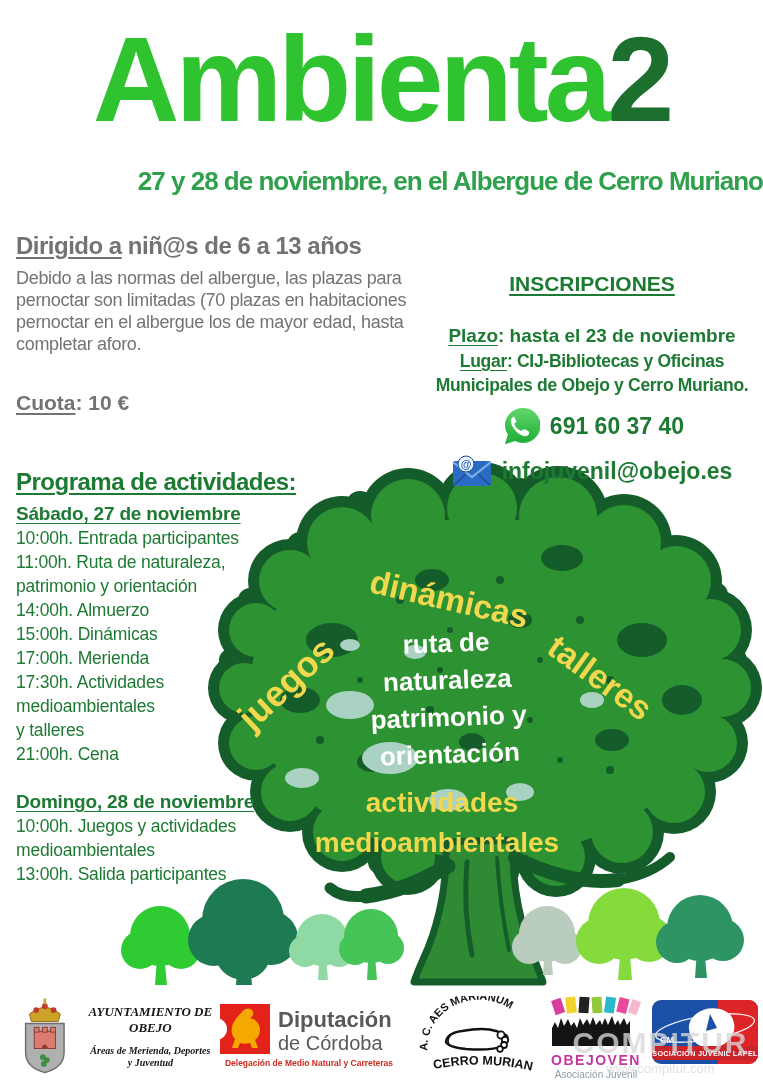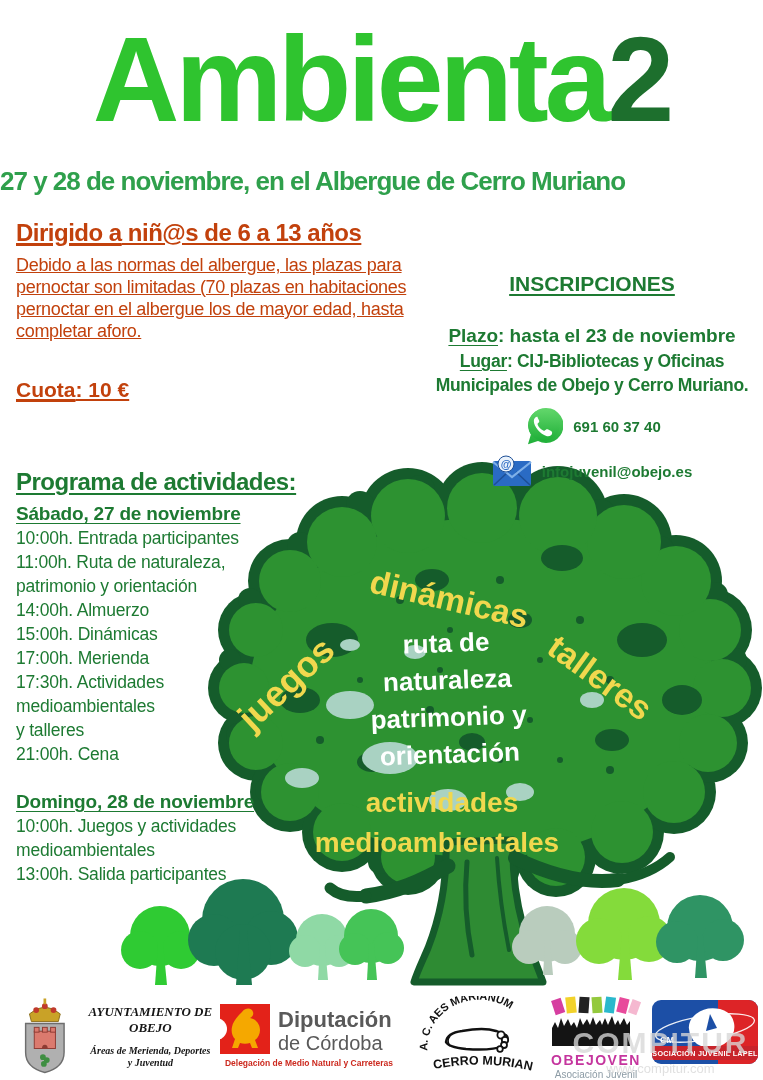--- a/index.html
+++ b/index.html
@@ -4,39 +4,39 @@
 <style>
   html,body { margin:0; padding:0; background:#ffffff; }
   .poster { position:relative; width:763px; height:1080px; background:#fff; overflow:hidden;
             font-family:"Liberation Sans", sans-serif; }
 
   
   .title { position:absolute; top:0; left:0; width:100%; text-align:center;
            font-weight:bold; font-size:120px; line-height:158px; letter-spacing:-4px;
            color:#2fc42f; z-index:2; }
   .title .suffix { color:#1d6f2d; }
-  .subtitle { position:absolute; top:166px; left:0; width:100%; text-align:left;
+  .subtitle { position:absolute; top:166px; left:0; width:100%; text-align:right;
               font-size:26px; font-weight:bold; letter-spacing:-1px; color:#2fa04c; z-index:2; }
 
   .u { text-decoration:underline; text-underline-offset:3px; }
 
   
-  .info { position:absolute; left:16px; top:219px; width:410px; color:#c2410c; z-index:2;text-decoration:underline; }
+  .info { position:absolute; left:16px; top:232px; width:410px; color:#737373; z-index:2; }
   .info h2 { margin:0 0 7px 0; font-size:24px; letter-spacing:-0.5px; }
   .info .line { font-size:18px; line-height:22px; letter-spacing:-0.3px; }
   .fee { margin-top:36px; font-size:21px; font-weight:bold; }
 
   
   .ins { position:absolute; left:424px; top:272px; width:336px; text-align:center;
          color:#1d7a32; font-weight:bold; z-index:2; }
   .ins-title { font-size:21px; margin-bottom:26px; }
   .ins-line { font-size:19px; line-height:27px; }
   .ins-line.sm { font-size:17.5px; line-height:24px; letter-spacing:-0.3px; }
   .contact { display:flex; justify-content:center; align-items:center; gap:10px; margin-top:9px; }
-  .contact-text { font-size:15px; }
+  .contact-text { font-size:23px; }
   .wa-icon svg, .mail-icon svg { display:block; }
 
   
   .prog-head { position:absolute; left:16px; top:468px; font-size:24px; font-weight:bold;
                color:#1d7a32; letter-spacing:-0.5px; z-index:2; }
   .schedule { position:absolute; left:16px; top:502px; width:300px; color:#1d7a32;
               font-size:17.5px; line-height:24px; letter-spacing:-0.2px; z-index:2; }
   .day { font-size:19px; font-weight:bold; }
   .sunday { margin-top:24px; }
 

